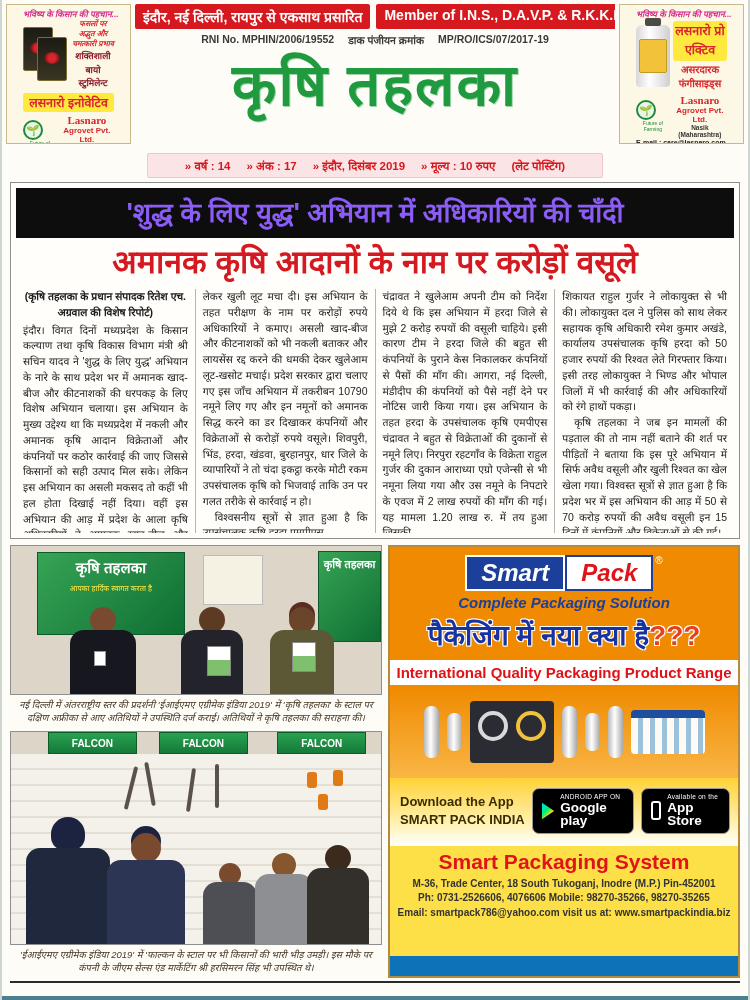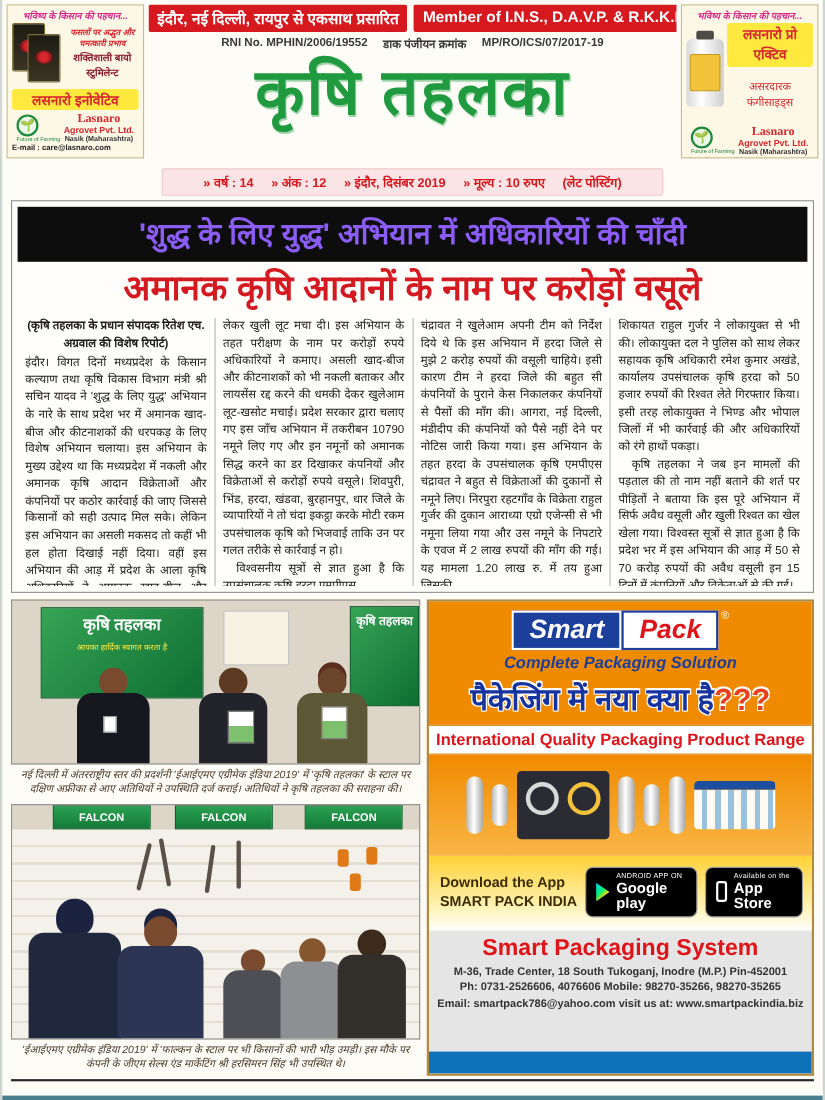--- a/index.html
+++ b/index.html
@@ -11,34 +11,34 @@
   .page {
     width:750px; height:1000px; background:#fdfcf7;
     position:relative; overflow:hidden;
     border-left:2px solid #cfd6d2; border-right:2px solid #cfd6d2;
   }
 
   
   .header { display:flex; gap:4px; padding:4px 4px 0 4px; height:148px; }
   .side-ad {
     width:125px; height:140px; background:#fdf7e6;
-    border:1px solid #c9b98a; padding:3px 4px; overflow:hidden;
+    border:1px solid #c9b98a; padding:3px 16px; overflow:hidden;
     display:flex; flex-direction:column; text-align:center;
   }
   .ad-topline { color:#d62e8c; font-weight:bold; font-style:italic; font-size:8.5px; white-space:nowrap; }
   .ad-mid { display:flex; flex:1; align-items:center; gap:3px; }
   .prod-boxes { position:relative; width:46px; height:60px; }
   .prod-box { position:absolute; width:30px; height:44px; background:linear-gradient(180deg,#1c1c14,#3a3423); border:1px solid #7a6b33; border-radius:2px; }
   .prod-box.b1 { left:0; top:2px; }
   .prod-box.b2 { left:14px; top:12px; }
   .prod-box::after { content:""; position:absolute; left:6px; top:14px; width:16px; height:12px; background:radial-gradient(circle,#d8262d 35%,#5e1212 80%); border-radius:50%; }
   .ad-powertext { flex:1; color:#8a1c2a; font-weight:bold; font-size:9px; line-height:1.5; }
   .ad-feature { color:#d8262d; font-style:italic; font-size:7.5px; line-height:1.3; margin-bottom:2px; }
   .ad-brand-hi { background:#ffe93f; color:#d8262d; font-weight:bold; font-size:12.5px; border-radius:3px; padding:1px 2px; margin:2px 0; }
-  .ad-fungi { color:#d8262d; font-weight:normal; font-size:10px; line-height:1.45; margin:12px 0; }
+  .ad-fungi { color:#d8262d; font-weight:bold; font-size:10px; line-height:1.45; margin:2px 0; }
   .ad-logo-row { display:flex; align-items:center; justify-content:center; gap:3px; margin-top:1px; }
   .lasnaro-circle { width:20px; height:20px; border-radius:50%; border:2px solid #1f8a3c; background:#eaf6e8; color:#1f8a3c; font-size:11px; line-height:16px; flex:none; }
   .ad-brand-en { color:#d8262d; font-weight:bold; font-size:11px; font-family:"Liberation Serif",serif; line-height:1; }
   .ad-company { color:#d8262d; font-weight:bold; font-size:8px; }
   .ad-city { color:#333; font-weight:bold; font-size:6.5px; }
   .logo-cap { font-size:5px; color:#1f8a3c; }
   .ad-contact { font-size:7px; font-weight:bold; color:#222; text-align:left; line-height:1.4; }
   .bottle { width:34px; height:62px; background:linear-gradient(90deg,#d8d8d8,#ffffff 40%,#cfcfcf); border-radius:6px 6px 4px 4px; position:relative; flex:none; margin:0 auto; }
   .bottle::before { content:""; position:absolute; top:-7px; left:9px; width:16px; height:8px; background:#4c4c44; border-radius:2px; }
   .bottle::after { content:""; position:absolute; top:14px; left:3px; right:3px; height:32px; background:#f2c23b; border:1px solid #c49a1e; border-radius:2px; }
@@ -112,21 +112,21 @@
   .magazine { position:absolute; width:24px; height:30px; background:linear-gradient(180deg,#fff 45%,#7fc06e 45%); border:1px solid #888; }
   .turban { border-radius:50% 50% 42% 42%; background:#1c2340 !important; }
 
   .falcon-strip { position:absolute; top:0; height:22px; background:linear-gradient(180deg,#2aa152,#147a38); color:#fff; font-weight:bold; font-size:10px; text-align:center; line-height:22px; border:1px solid #0c5c28; }
   .wall { position:absolute; left:0; right:0; top:22px; bottom:0;
     background:repeating-linear-gradient(180deg,#f4f1ea 0 14px,#e3dfd4 14px 16px); }
   .tool { position:absolute; width:4px; height:44px; background:#5a5248; border-radius:2px; }
   .tool.orange { background:#e07a18; width:10px; height:16px; border-radius:3px; }
 
   
-  .sp-ad { flex:1; border:2px solid #b58a3c; display:flex; flex-direction:column; overflow:hidden; background:#e5e5e5; }
+  .sp-ad { flex:1; border:2px solid #b58a3c; display:flex; flex-direction:column; overflow:hidden; background:#fde047; }
   .sp-orange { background:#f08a00; text-align:center; padding:8px 0 6px 0; }
   .sp-logo-row { display:inline-flex; align-items:flex-start; }
   .sp-logo-smart { background:#1c3f9b; color:#fff; font-weight:bold; font-style:italic; font-size:24px; padding:2px 14px; border:2px solid #fff; }
   .sp-logo-pack { background:#fff; color:#e01318; font-weight:bold; font-style:italic; font-size:24px; padding:2px 14px; border:2px solid #1c3f9b; }
   .sp-reg { color:#fff; font-size:10px; margin-left:2px; }
   .sp-sub { color:#1c3f9b; font-weight:bold; font-style:italic; font-size:15px; margin-top:3px; }
   .sp-headline { font-weight:bold; font-size:28px; margin-top:4px; color:#1733a0;
     text-shadow:-1px -1px 0 #fff,1px -1px 0 #fff,-1px 1px 0 #fff,1px 1px 0 #fff; }
   .sp-headline .marks { color:#e8401c; }
   .sp-strip { background:#fff; color:#e01318; font-weight:bold; font-size:15px; text-align:center; padding:4px 0; border-top:1px solid #d98f2b; border-bottom:1px solid #d98f2b; }
@@ -226,21 +226,21 @@
       </div>
       <div class="ad-contact">
         <div>E-mail : care@lasnaro.com</div>
         <div>Customer Care : +91-727-664 4440</div>
       </div>
     </div>
   </div>
 
   <div class="dateline">
     <span>» वर्ष : 14</span>
-    <span>» अंक : 12</span>
+    <span>» अंक : 17</span>
     <span>» इंदौर, दिसंबर 2019</span>
     <span>» मूल्य : 10 रुपए</span>
     <span>(लेट पोस्टिंग)</span>
   </div>
 
   <div class="article">
     <div class="kicker">'शुद्ध के लिए युद्ध' अभियान में अधिकारियों की चाँदी</div>
     <div class="headline">अमानक कृषि आदानों के नाम पर करोड़ों वसूले</div>
     <div class="columns">
       <div class="col">

